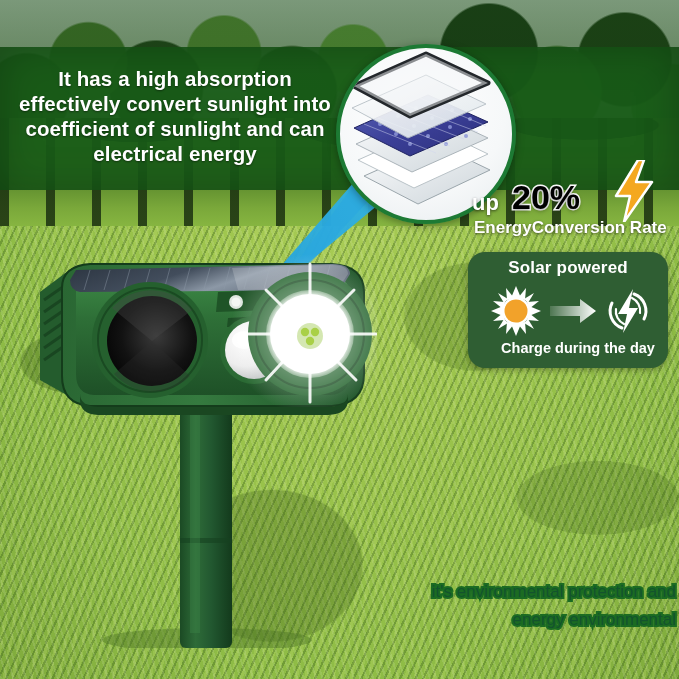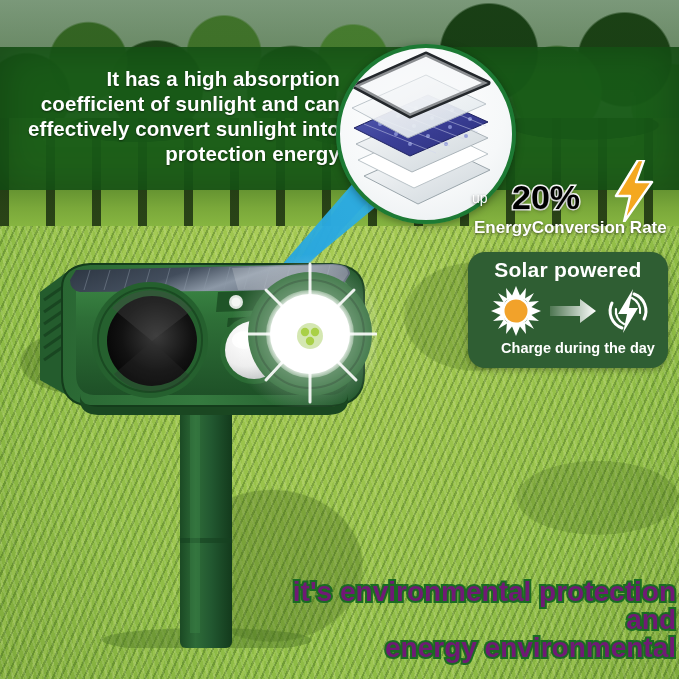--- a/index.html
+++ b/index.html
@@ -63,21 +63,21 @@
   }
 
   
   .overlay-band{
     position:absolute;left:0;top:47px;width:679px;height:143px;
     background:rgba(24,92,24,.88);
     box-shadow:inset 0 0 40px rgba(0,0,0,.25);
   }
   .headline-block{
     position:absolute;left:10px;top:66px;width:330px;
-    text-align:right;color:#fff;
+    text-align:center;color:#fff;
     font-size:20.5px;line-height:25px;font-weight:700;
     letter-spacing:.1px;
     text-shadow:0 1px 2px rgba(0,0,0,.45);
   }
 
   
   .pointer-cone{
     position:absolute;left:200px;top:160px;width:200px;height:180px;
     pointer-events:none;
   }
@@ -93,21 +93,21 @@
   }
   .inset-circle svg{position:absolute;left:0;top:0;}
 
   
   .badge-20{
     position:absolute;left:470px;top:178px;width:200px;height:66px;
   }
   .badge-row{position:relative;height:40px;}
   .badge-up{
     position:absolute;left:2px;top:12px;
-    color:#fff;font-size:14px;font-weight:400;
+    color:#fff;font-size:22px;font-weight:700;
     text-shadow:0 1px 3px rgba(0,0,0,.6);
   }
   .badge-pct{
     position:absolute;left:42px;top:0px;
     color:#000000;font-size:34px;font-weight:800;font-style:normal;
     -webkit-text-stroke:3px #ffffff;
     paint-order:stroke fill;
     text-shadow:0 2px 4px rgba(0,0,0,.35);
   }
   .bolt-icon{
@@ -121,21 +121,21 @@
   }
 
   
   .solar-panel{
     position:absolute;left:468px;top:252px;width:200px;height:116px;
     background:#2f5e33;border-radius:17px;
     box-shadow:0 2px 6px rgba(0,0,0,.30);
   }
   .sp-title{
     position:absolute;left:0;top:6px;width:200px;text-align:center;
-    color:#fff;font-size:21px;font-weight:700;letter-spacing:.2px;
+    color:#fff;font-size:17px;font-weight:700;letter-spacing:.2px;
   }
   .sp-icons{
     position:absolute;left:0;top:34px;width:200px;height:50px;
   }
   .sp-sub{
     position:absolute;left:0;top:88px;width:220px;text-align:center;
     color:#fff;font-size:14.5px;font-weight:700;
   }
 
   
@@ -149,43 +149,43 @@
     color:#1b7a1f;
     letter-spacing:-.5px;
     -webkit-text-stroke:7px #ffffff;
     paint-order:stroke fill;
     text-shadow:2px 3px 3px rgba(0,0,0,.25);
   }
   .big-title .l2{display:block;}
   .sub-title{
     position:absolute;left:258px;top:578px;width:418px;
     text-align:right;
-    font-size:28px;line-height:28px;font-weight:700;
-    color:#701a75;
+    font-size:17px;line-height:28px;font-weight:400;
+    color:#14532d;
     -webkit-text-stroke:4px #1b6b22;
     paint-order:stroke fill;
   }
   .sub-title .l2{display:block;}
 </style>
 </head>
 <body>
 
 <div id="stage">
 
   <div class="bg-sky"></div>
   <div class="bg-trees-top"></div>
   <div class="bg-park"></div>
   <div class="bg-grass"></div>
 
   <div class="overlay-band"></div>
   <div class="headline-block">
     <div>It has a high absorption</div>
+    <div>effectively convert sunlight into</div>
     <div>coefficient of sunlight and can</div>
-    <div>effectively convert sunlight into</div>
-    <div>protection energy</div>
+    <div>electrical energy</div>
   </div>
 
   <svg class="pointer-cone" viewBox="0 0 200 180">
     <defs>
       <linearGradient id="coneg" x1="0" y1="1" x2="1" y2="0">
         <stop offset="0%" stop-color="#1b9ad6"></stop>
         <stop offset="100%" stop-color="#35b6e8"></stop>
       </linearGradient>
     </defs>
     <polygon points="168,6 196,30 20,176" fill="url(#coneg)" opacity="0.95"></polygon>

